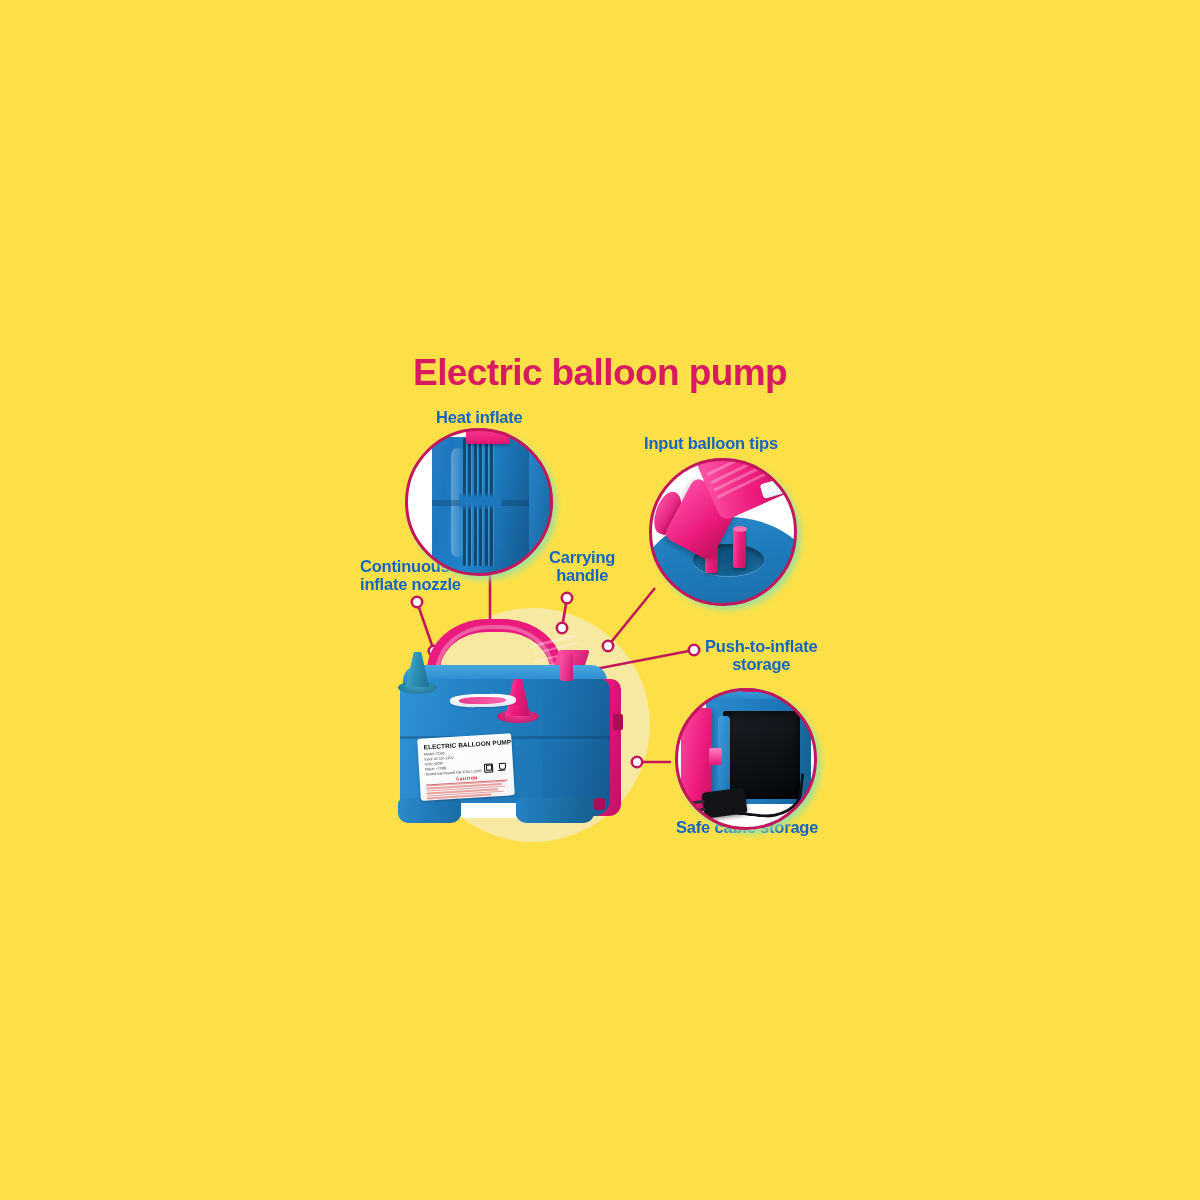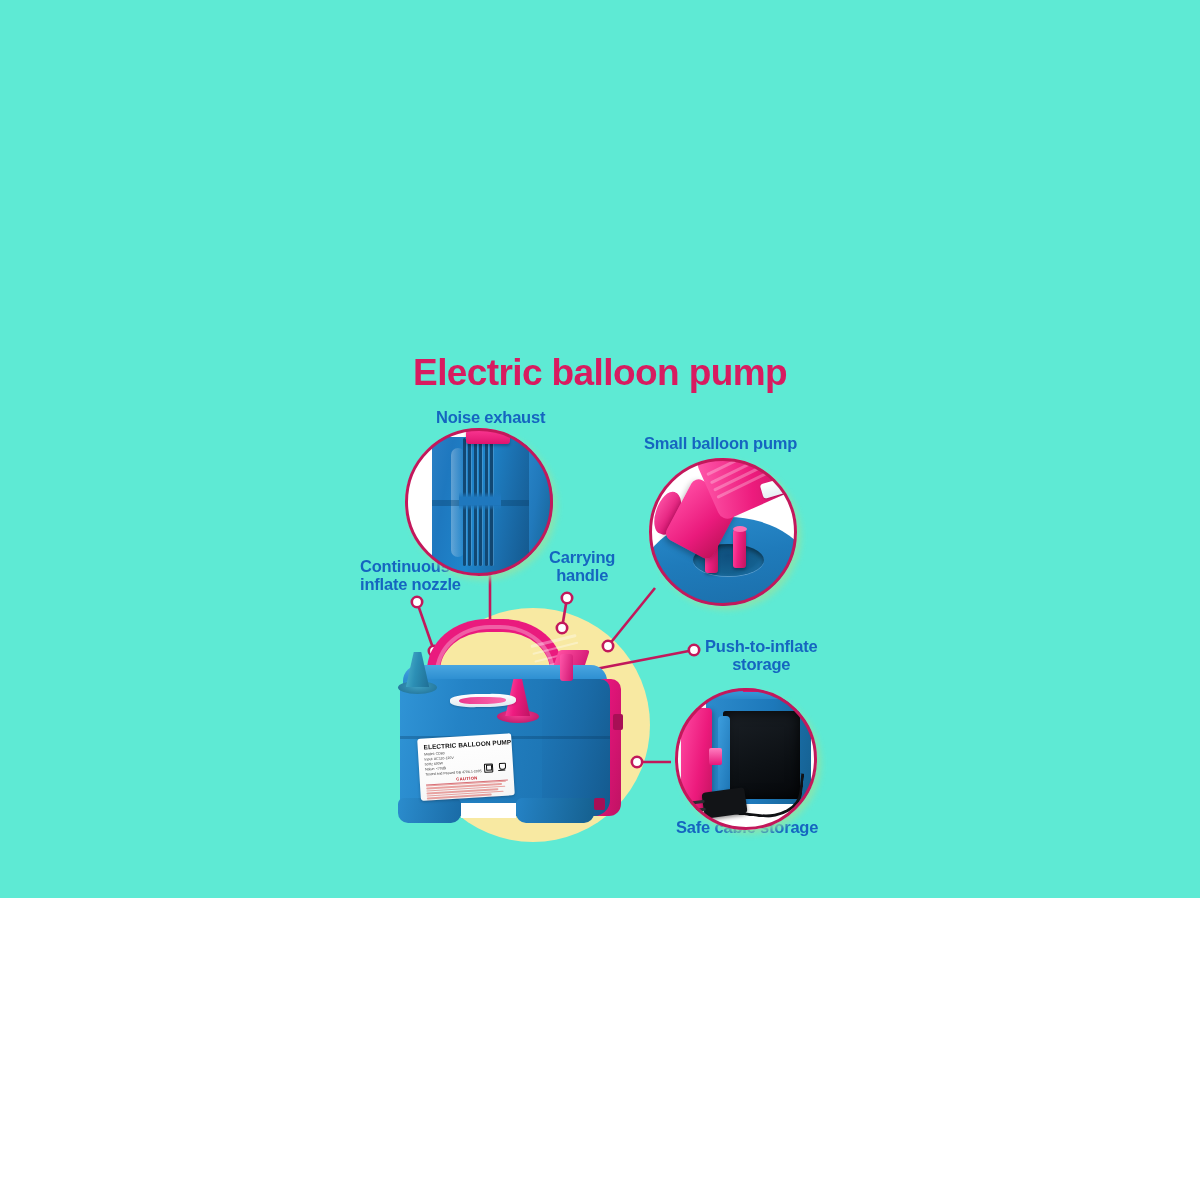--- a/index.html
+++ b/index.html
@@ -2,21 +2,21 @@
 <html><head>
 <meta charset="utf-8">
 <style>
   html,body{margin:0;padding:0;background:#ffffff;}
   body{
     width:1200px;height:1200px;
     font-family:"Liberation Sans","DejaVu Sans",sans-serif;
     -webkit-font-smoothing:antialiased;
     overflow:hidden;
   }
-  #stage{position:relative;width:1200px;height:898px;background:#5eead4;}
+  #stage{position:relative;width:1200px;height:1200px;background:#fde047;}
 
   
   #title{
     position:absolute;left:0;top:352px;width:1200px;
     text-align:center;
     font-size:37px;font-weight:bold;letter-spacing:-0.6px;
     color:#d81b60;
   }
 
   
@@ -418,23 +418,23 @@
       <circle cx="434" cy="651" r="5.2"></circle>
       <circle cx="567" cy="598" r="5.2"></circle>
       <circle cx="562" cy="628" r="5.2"></circle>
       <circle cx="608" cy="646" r="5.2"></circle>
       <circle cx="694" cy="650" r="5.2"></circle>
       <circle cx="580" cy="672" r="5.2"></circle>
       <circle cx="637" cy="762" r="5.2"></circle>
     </g>
   </svg>
 
-  <div class="label" style="left:436px;top:408px;text-align:center;">Noise exhaust</div>
-
-  <div class="label" style="left:644px;top:434px;text-align:center;">Small balloon pump</div>
+  <div class="label" style="left:436px;top:408px;text-align:center;">Heat inflate</div>
+
+  <div class="label" style="left:644px;top:434px;text-align:center;">Input balloon tips</div>
 
   <div class="label" style="left:360px;top:557px;text-align:left;">Continuous-
 inflate nozzle</div>
 
   <div class="label" style="left:549px;top:548px;text-align:center;">Carrying
 handle</div>
 
   <div class="label" style="left:705px;top:637px;text-align:center;">Push-to-inflate
 storage</div>
 

